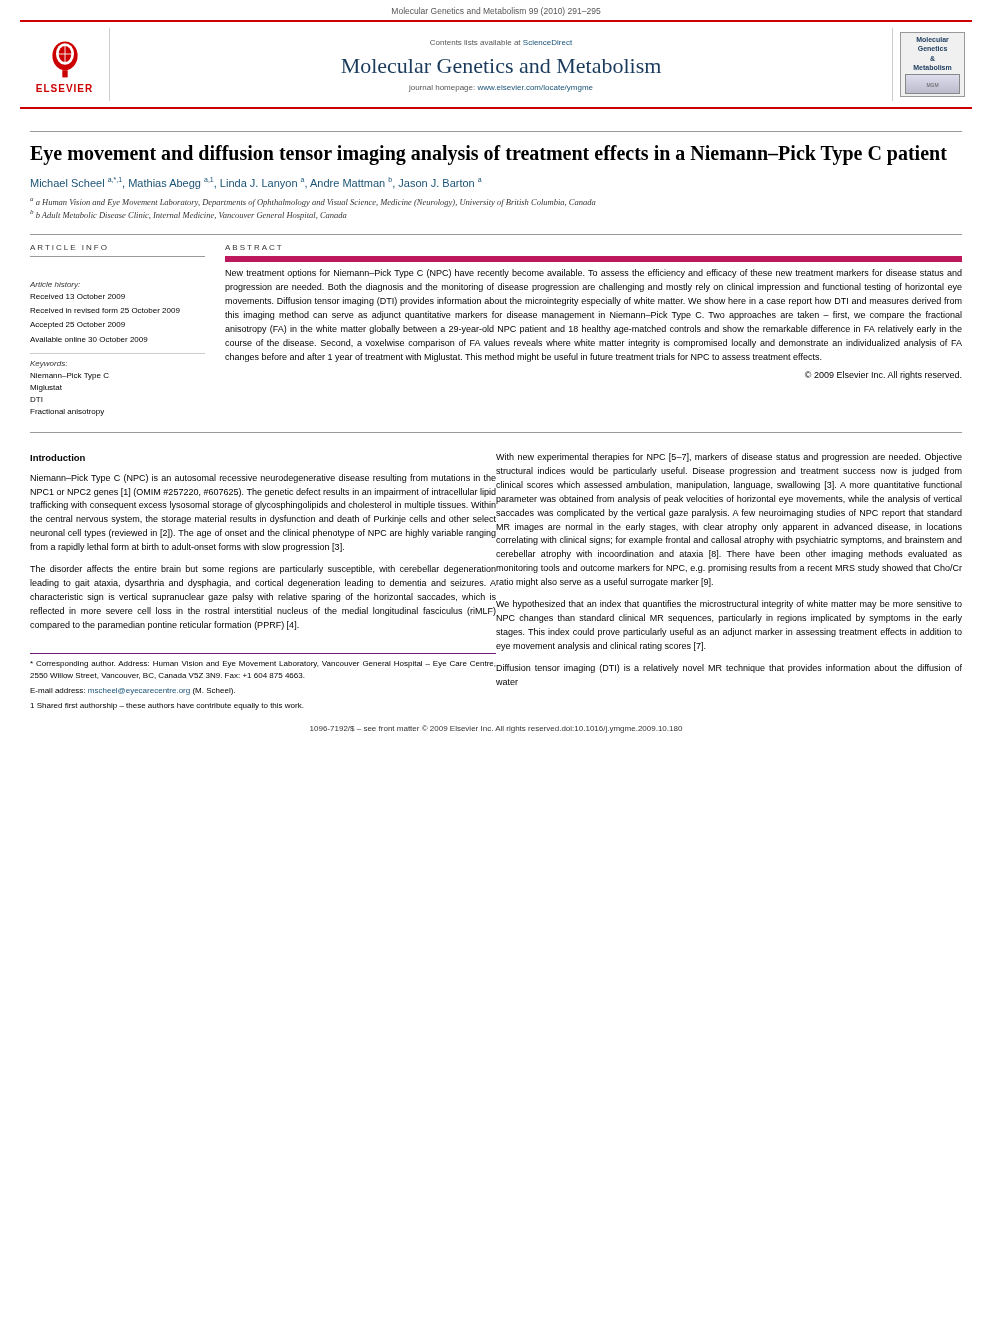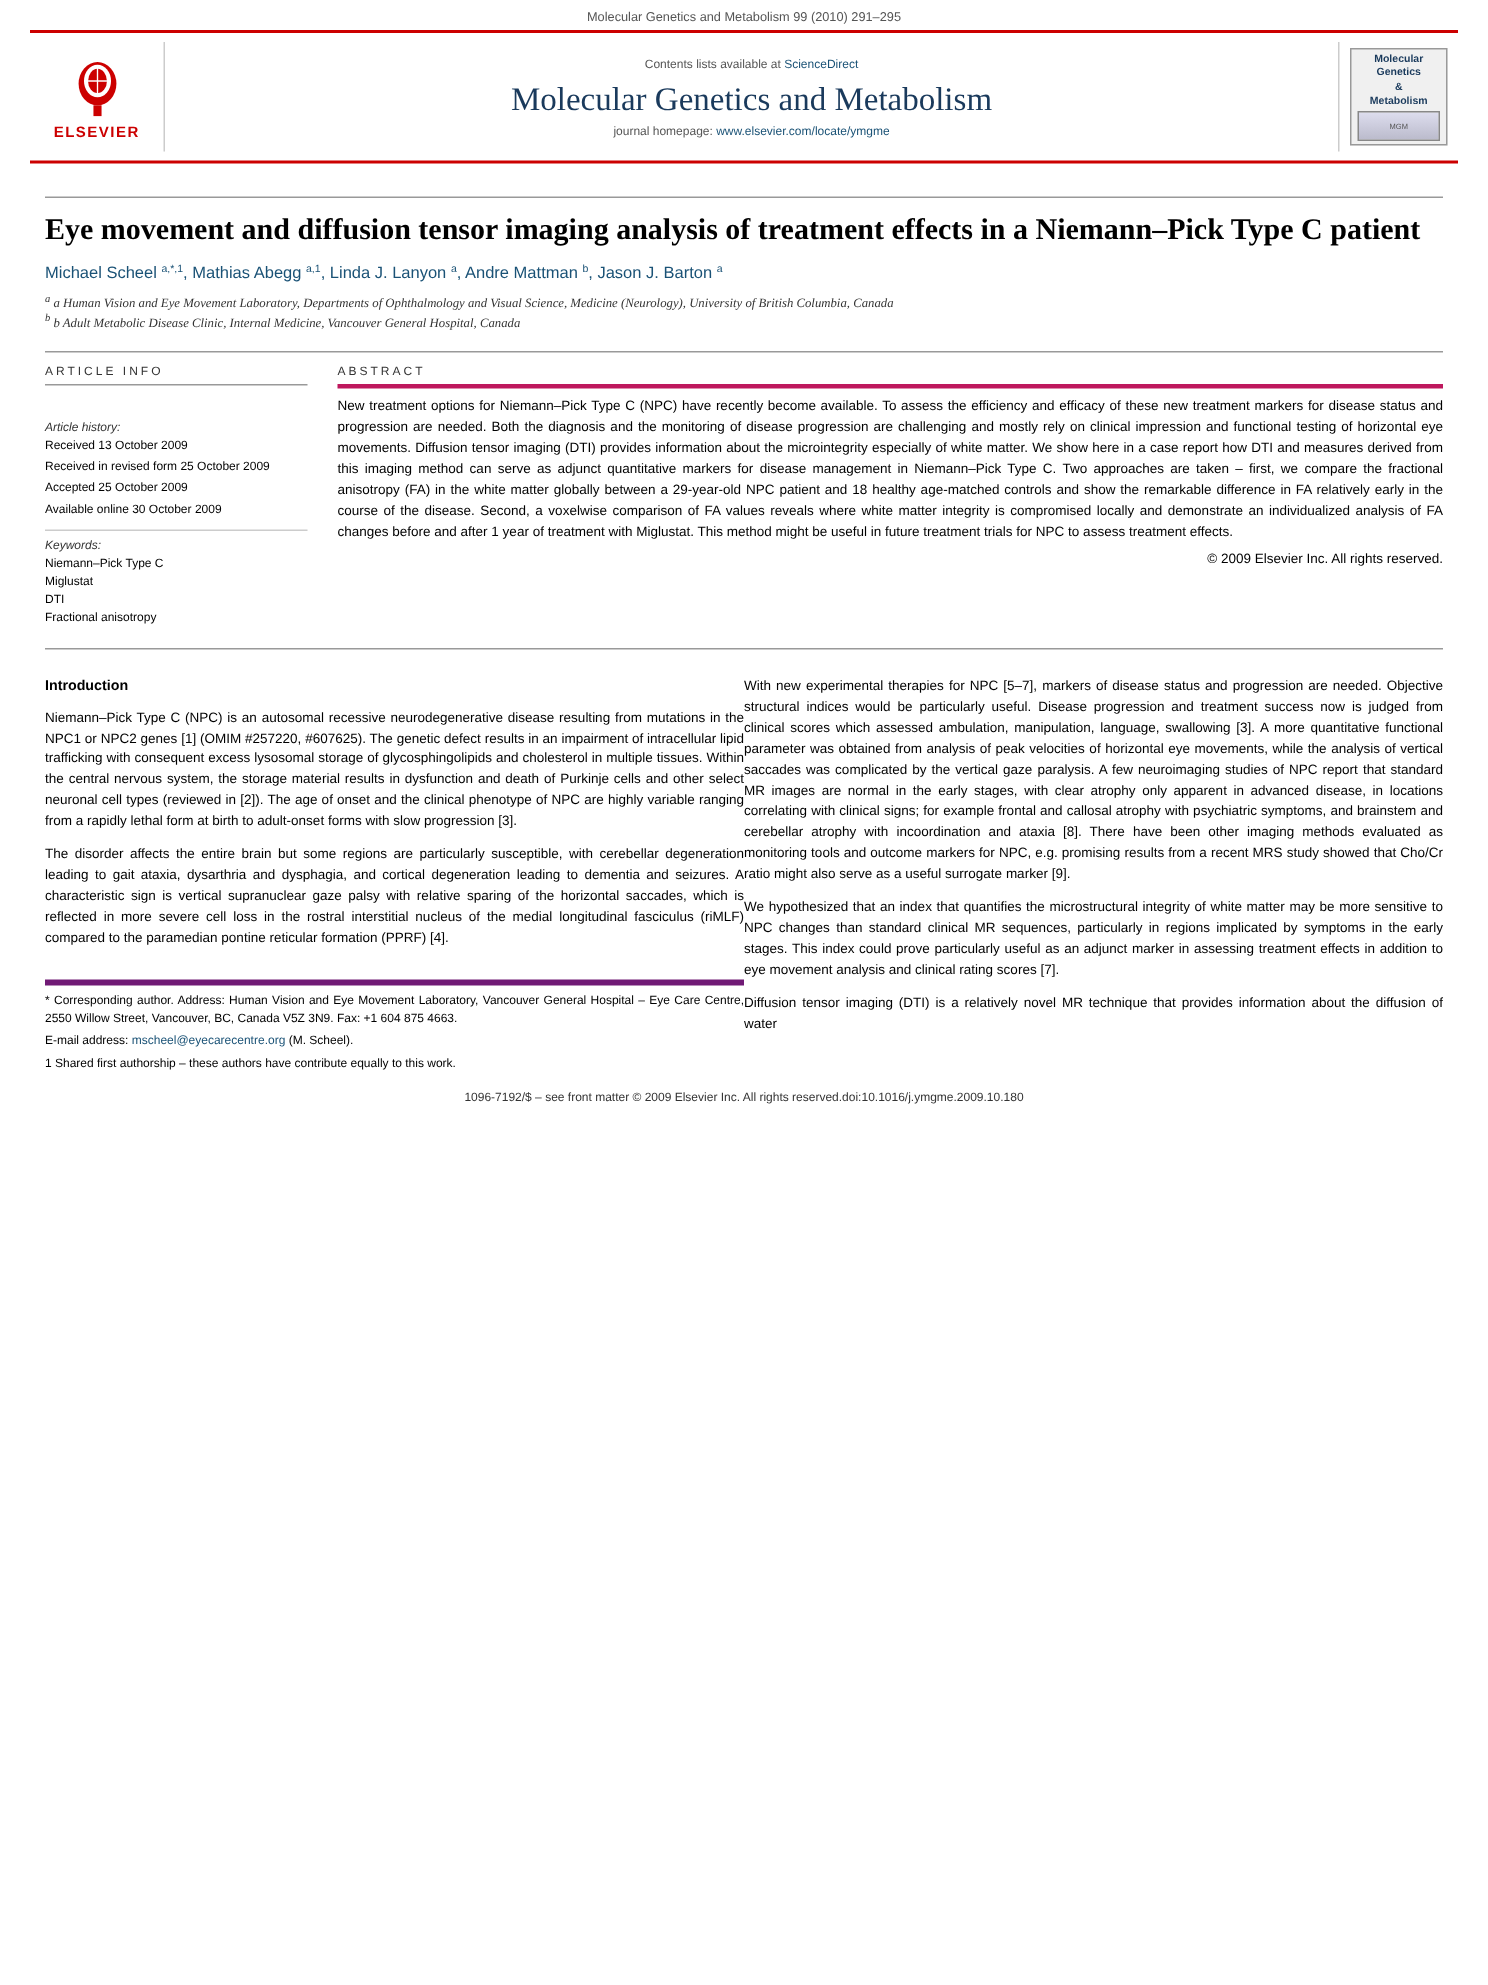--- a/index.html
+++ b/index.html
@@ -239,21 +239,21 @@
       color: #333;
       text-transform: uppercase;
       margin-bottom: 4px;
     }
 
     .abstract-text {
       font-size: 9px;
       line-height: 1.55;
       color: #000;
       font-family: Arial, sans-serif;
-      border-top: 3px solid #be185d;
+      border-top: 6px solid #be185d;
       padding-top: 5px;
       text-align: justify;
     }
 
     .abstract-copyright {
       font-size: 9px;
       text-align: right;
       margin-top: 4px;
       font-family: Arial, sans-serif;
     }
@@ -405,21 +405,21 @@
 
     <div class="body-col">
       <div class="section-heading">Introduction</div>
       <div class="body-para">
         <span>Niemann–Pick Type C (NPC) is an autosomal recessive neurodegenerative disease resulting from mutations in the NPC1 or NPC2 genes [1] (OMIM #257220, #607625). The genetic defect results in an impairment of intracellular lipid trafficking with consequent excess lysosomal storage of glycosphingolipids and cholesterol in multiple tissues. Within the central nervous system, the storage material results in dysfunction and death of Purkinje cells and other select neuronal cell types (reviewed in [2]). The age of onset and the clinical phenotype of NPC are highly variable ranging from a rapidly lethal form at birth to adult-onset forms with slow progression [3].</span>
       </div>
       <div class="body-para">
         <span>The disorder affects the entire brain but some regions are particularly susceptible, with cerebellar degeneration leading to gait ataxia, dysarthria and dysphagia, and cortical degeneration leading to dementia and seizures. A characteristic sign is vertical supranuclear gaze palsy with relative sparing of the horizontal saccades, which is reflected in more severe cell loss in the rostral interstitial nucleus of the medial longitudinal fasciculus (riMLF) compared to the paramedian pontine reticular formation (PPRF) [4].</span>
       </div>
 
-      <div style="margin-top:20px;border-top:4px solid #701a75;padding-top:4px;">
+      <div style="margin-top:20px;border-top:1px solid #701a75;padding-top:4px;">
         <div class="footer-notes">
           <span>* Corresponding author. Address: Human Vision and Eye Movement Laboratory, Vancouver General Hospital – Eye Care Centre, 2550 Willow Street, Vancouver, BC, Canada V5Z 3N9. Fax: +1 604 875 4663.</span>
         </div>
         <div class="footer-notes" style="margin-top:3px;">
           <span>E-mail address:</span>
           <span style="color:#1a5276;">mscheel@eyecarecentre.org</span>
           <span>(M. Scheel).</span>
         </div>
         <div class="footer-notes" style="margin-top:3px;">
           <span>1  Shared first authorship – these authors have contribute equally to this work.</span>

